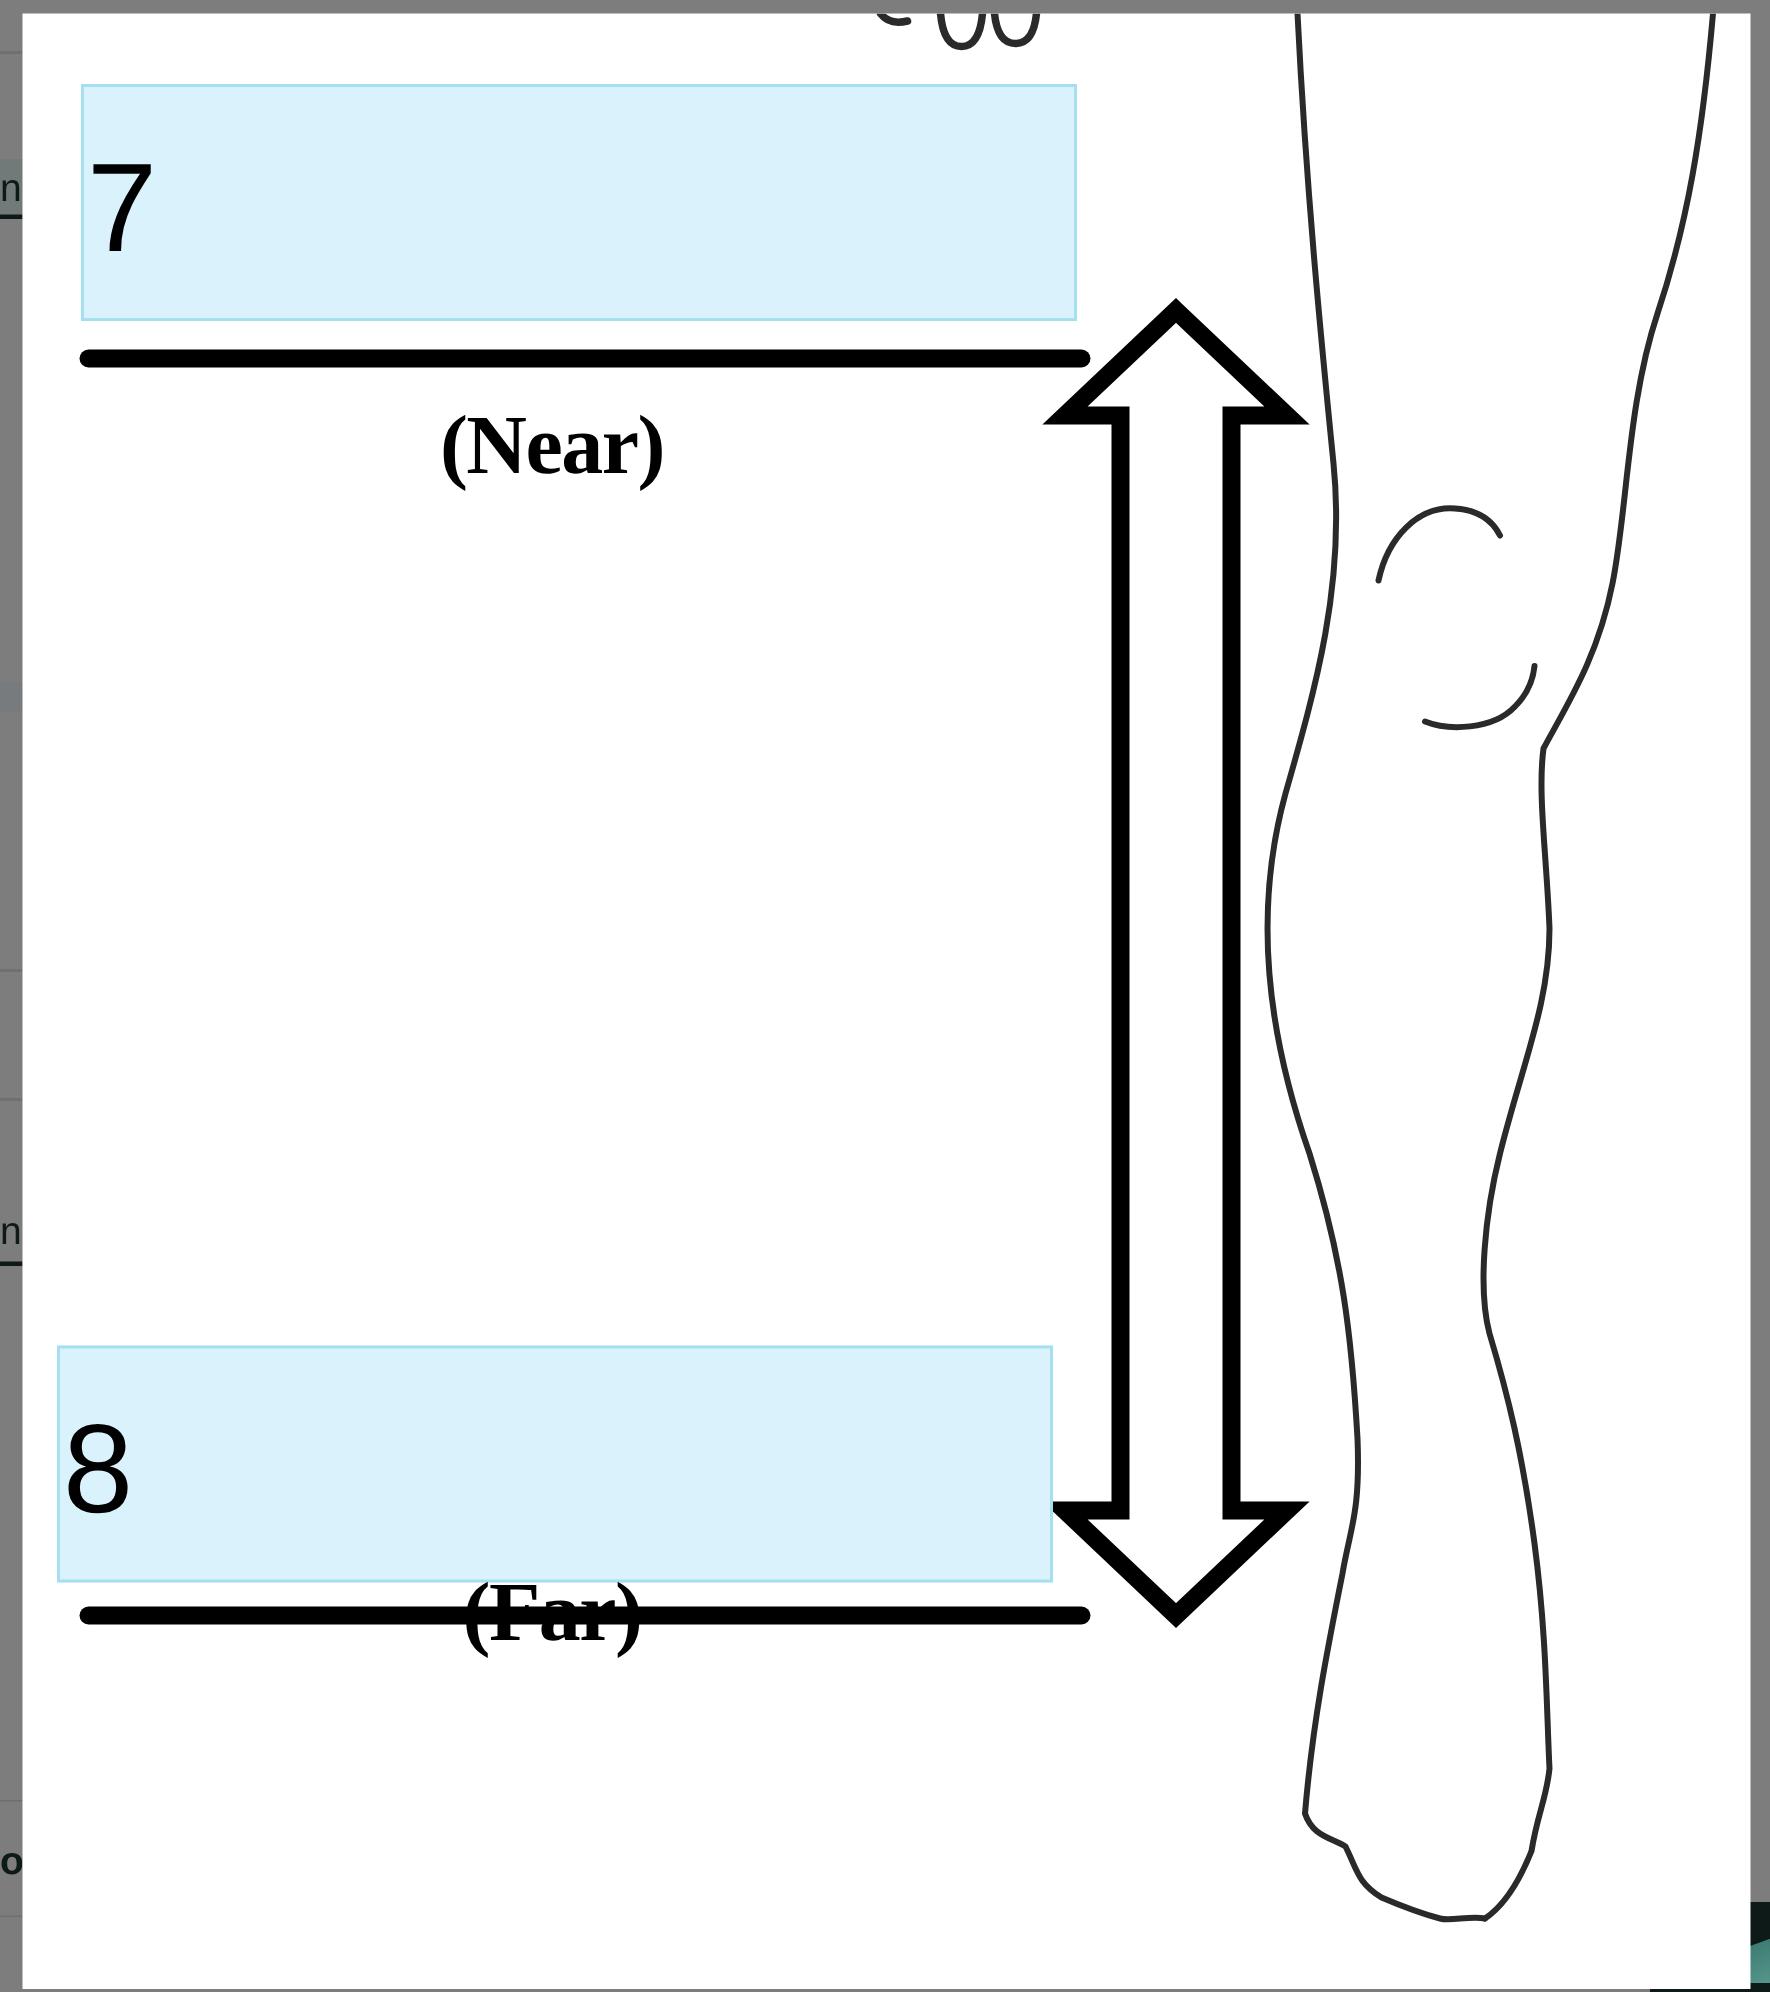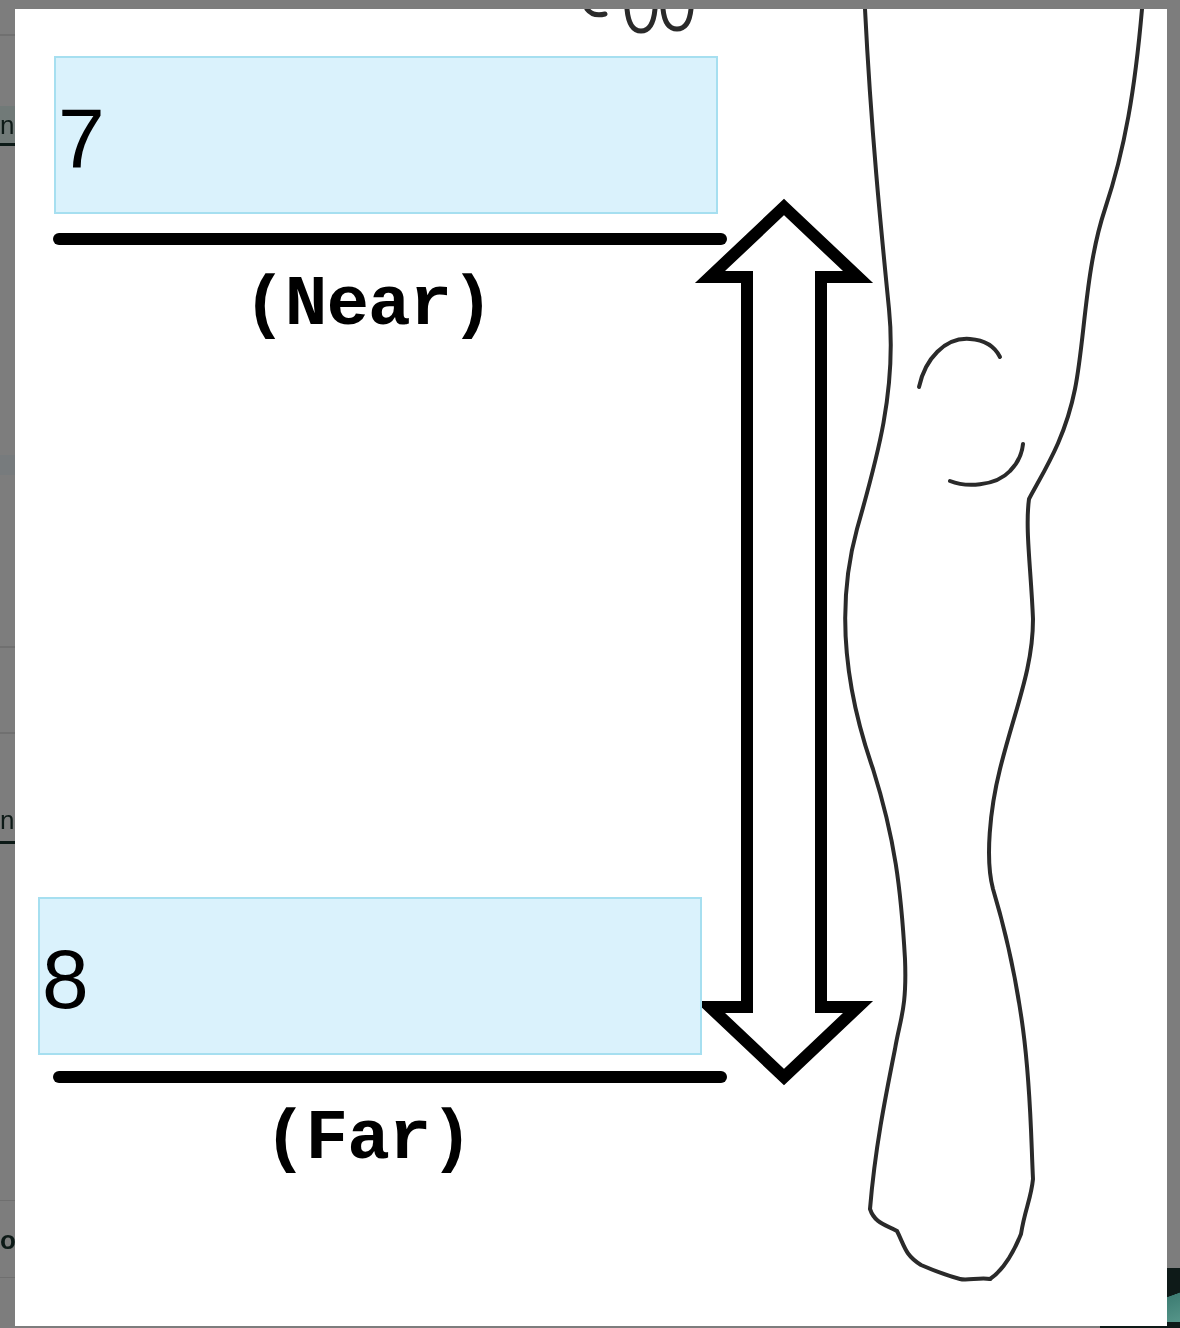--- a/index.html
+++ b/index.html
@@ -45,25 +45,25 @@
       font-size: 84px; line-height: 1; padding-left: 2px; outline: none;
     }
     .field.near { left: 39px; top: 47px; width: 664px; height: 158px; padding-top: 38px; }
     .field.far  { left: 23px; top: 888px; width: 664px; height: 158px; padding-top: 38px; }
 
     .rule { position: absolute; height: 12px; background: #000; border-radius: 6px; }
     .rule.near { left: 38px; top: 224px; width: 674px; }
     .rule.far  { left: 38px; top: 1062px; width: 674px; }
 
     .label {
-      position: absolute; font-family: Liberation Mono, monospace; font-weight: bold;
-      font-size: 71px; color: #000; letter-spacing: -1px; text-align: center;
+      position: absolute; font-family: Liberation Serif, serif; font-weight: bold;
+      font-size: 56px; color: #000; letter-spacing: -1px; text-align: center;
     }
     .label.near { left: 203px; top: 256px; width: 300px; }
-    .label.far  { left: 243px; top: 1090px; width: 220px; text-align: center; }
+    .label.far  { left: 243px; top: 1034px; width: 220px; text-align: center; }
 
     svg.art { position: absolute; left: 0; top: 0; }
   </style>
 </head>
 <body>
 
 <div class="bg-page">
   <div class="bg-line l1"></div>
   <div class="bg-strip bg-tab-1">n</div>
   <div class="bg-block"></div>

